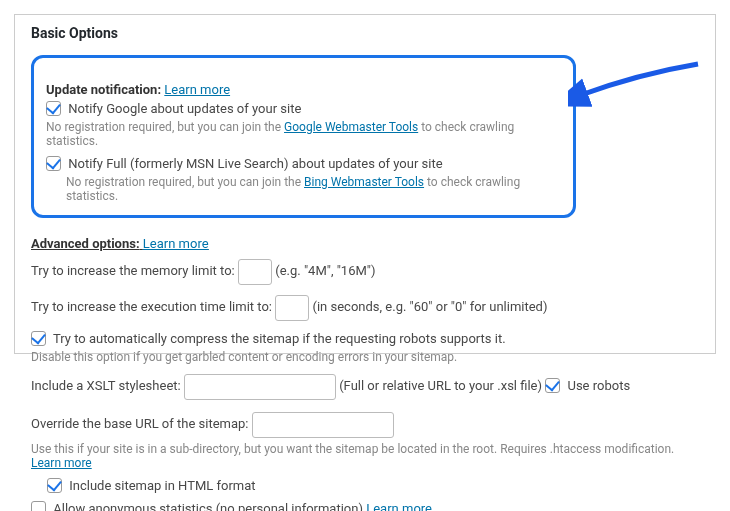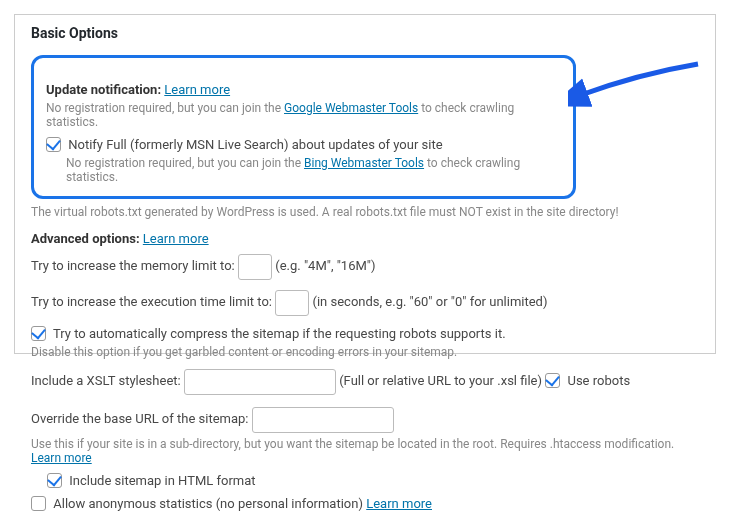--- a/index.html
+++ b/index.html
@@ -81,21 +81,22 @@
     height: 26px;
     background: #fff;
     vertical-align: -2px;
   }
   .small { width: 34px; }
   .mid   { width: 152px; }
   .mid2  { width: 142px; }
   .adv-title {
     font-weight: 700;
     color: #333;
-    margin: 12px 0 8px 0;
+    margin: 18px 0 8px 0;
+    text-decoration: underline;
   }
   svg.arrow {
     position: absolute;
     top: 56px;
     right: 22px;
     pointer-events: none;
   }
 </style>
 </head>
 <body>
@@ -103,34 +104,37 @@
 <div class="panel">
 
   <div class="section-title">Basic Options</div>
 
   <div class="highlight-box">
     <div class="row">
       <span class="heading">Update notification:</span>
       <a class="link">Learn more</a>
     </div>
 
+    <div class="row">
+      <span class="checkbox checked"></span>
+      <span>Notify Google about updates of your site</span>
+    </div>
     <div class="subtext">
       <span>No registration required, but you can join the </span><a class="link">Google Webmaster Tools</a><span> to check crawling statistics.</span>
     </div>
 
     <div class="row">
       <span class="checkbox checked"></span>
       <span>Notify Full (formerly MSN Live Search) about updates of your site</span>
     </div>
     <div class="subtext" style="margin-bottom:2px;margin-left:20px;">
       <span>No registration required, but you can join the </span><a class="link">Bing Webmaster Tools</a><span> to check crawling statistics.</span>
     </div>
   </div>
 
-  <div class="subtext">The virtual robots.txt generated by WordPress is used. A real robots.txt file must NOT exist in the site directory!</div>
 
   <div class="adv-title">
     <span class="heading">Advanced options:</span>
     <a class="link" style="font-weight:400;">Learn more</a>
   </div>
 
   <div class="row" style="margin:8px 0;">
     <span>Try to increase the memory limit to:</span>
     <input class="textin small" value="" style="">
     <span>(e.g. "4M", "16M")</span>

